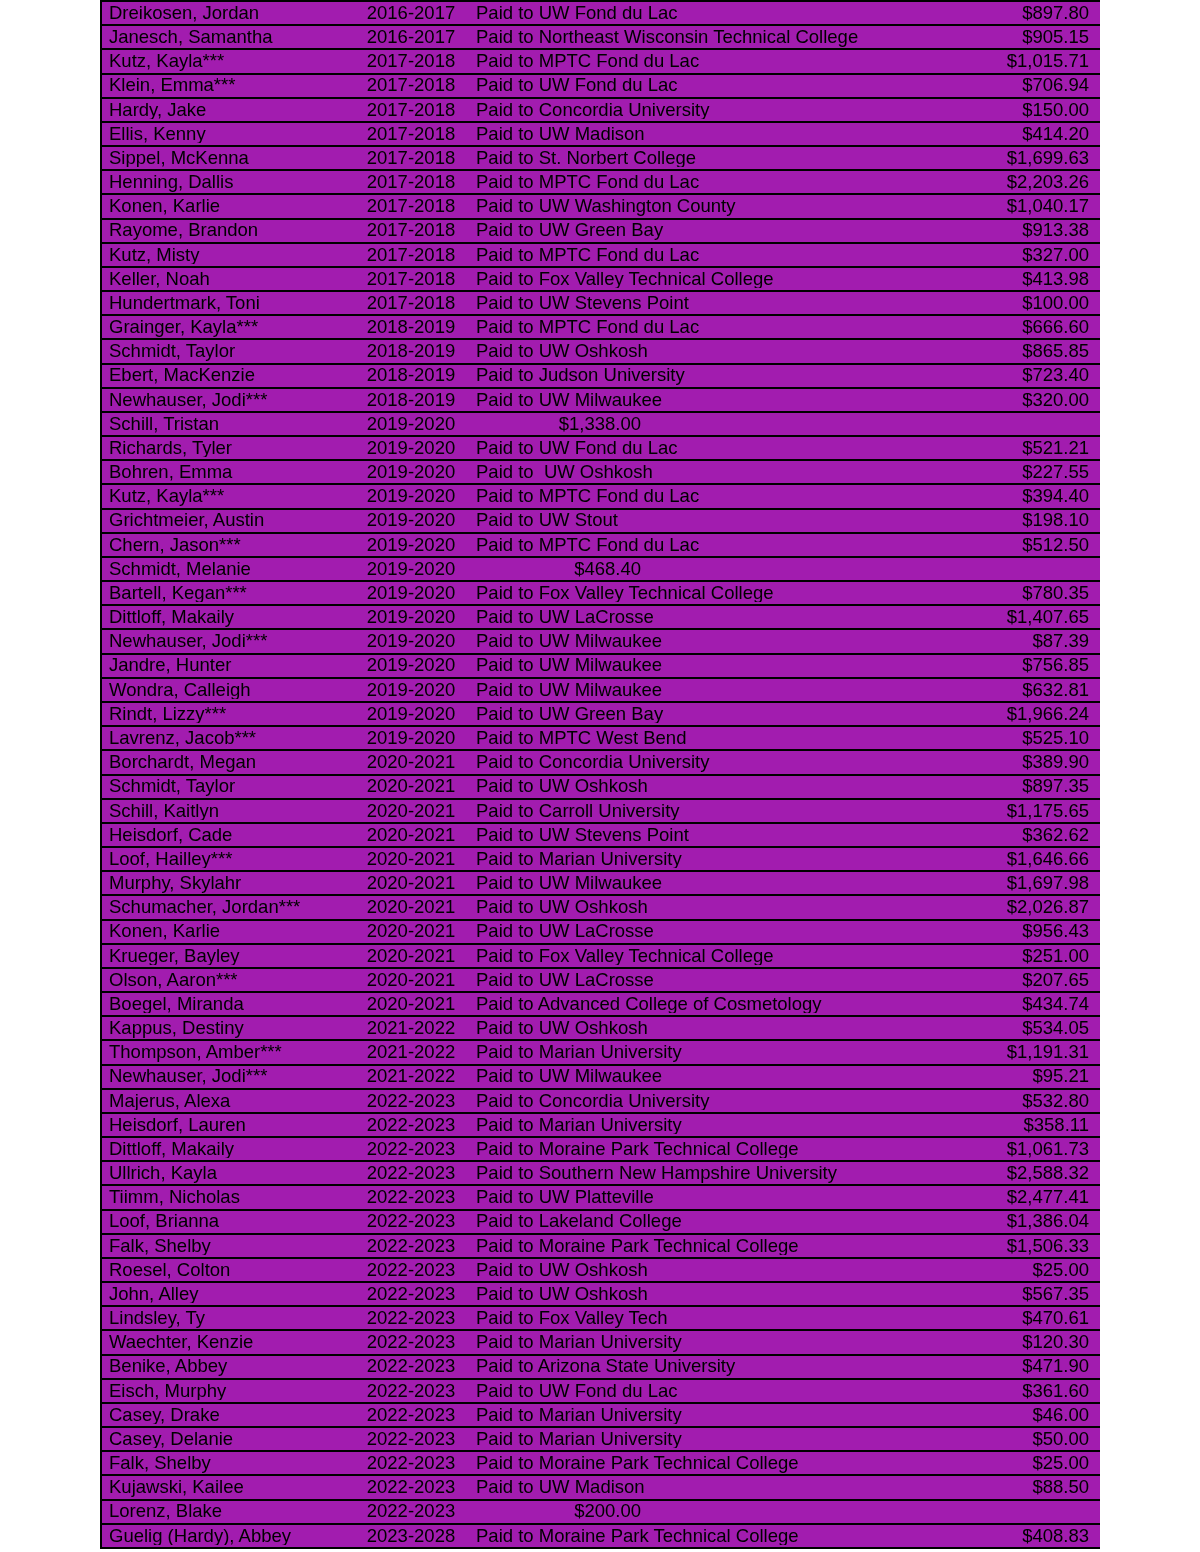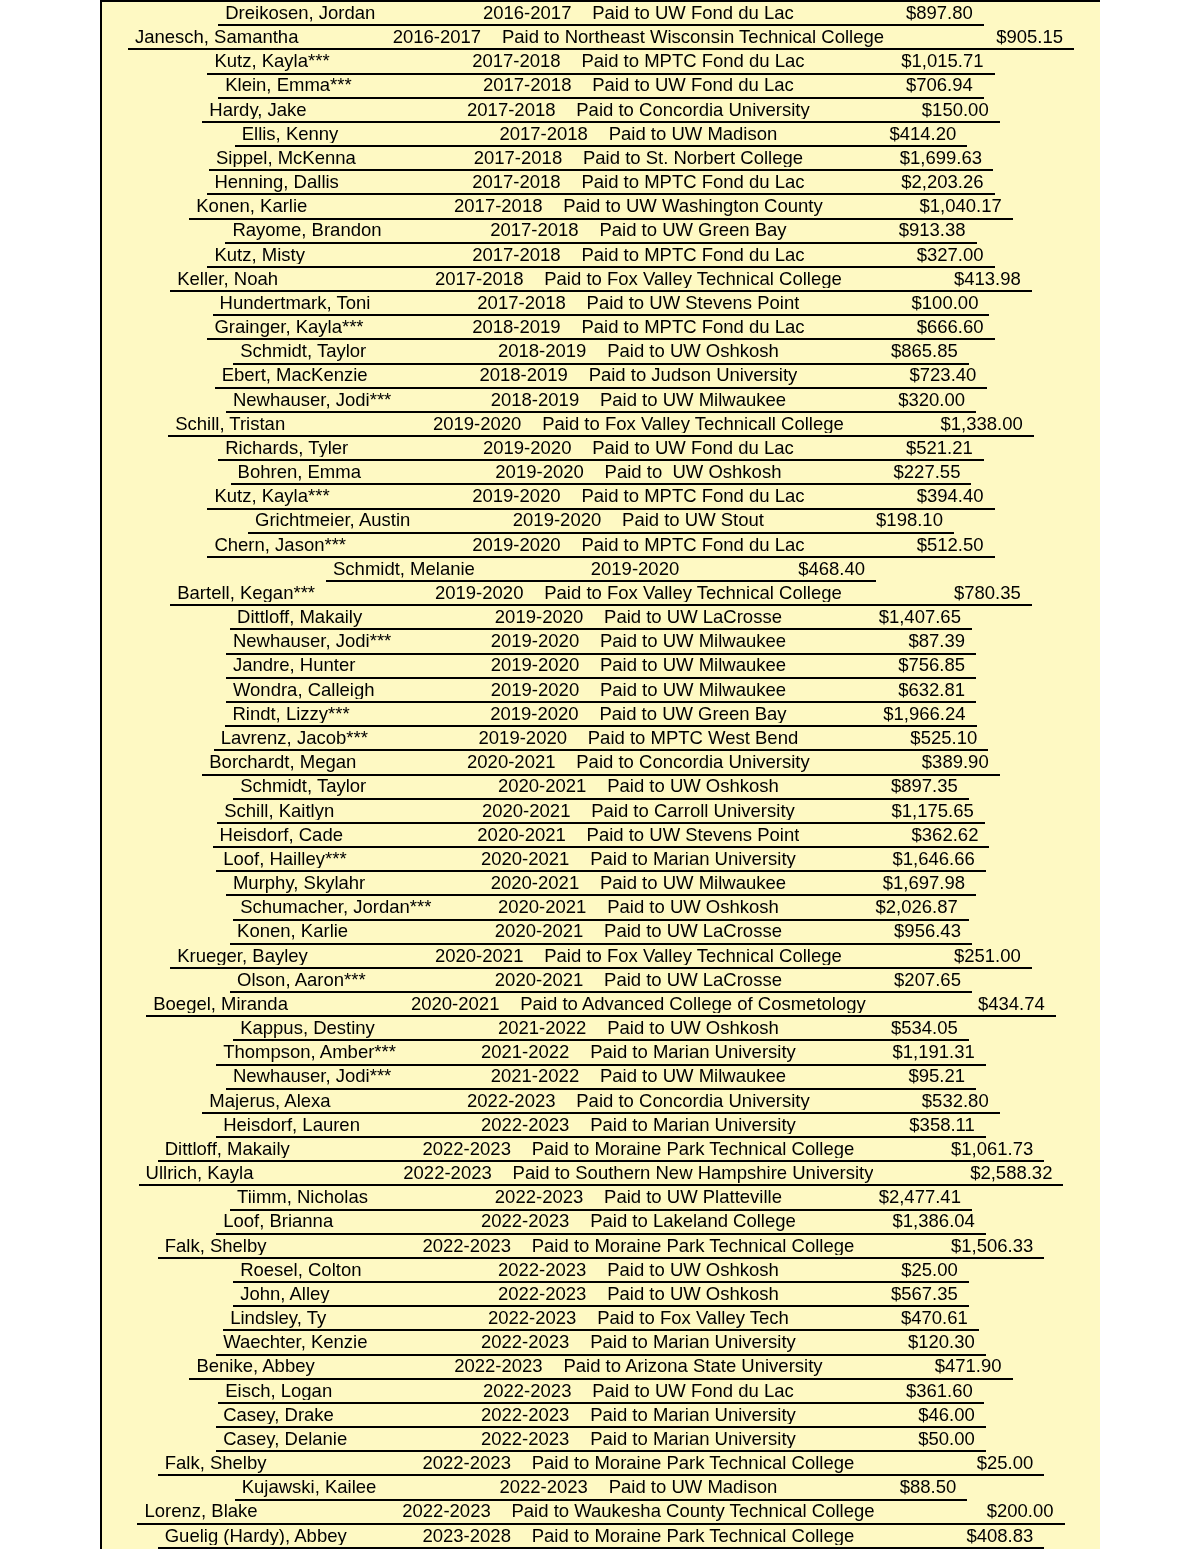--- a/index.html
+++ b/index.html
@@ -18,22 +18,21 @@
     position: absolute;
     left: 100px;
     top: 0;
     width: 1000px;
     height: 1549px;
     box-sizing: border-box;
     border-top: 2px solid #000;
     border-left: 2px solid #000;
     display: flex;
     flex-direction: column;
-    background: #fef9c3;
-    align-items: center;
+    background: #a21caf;
   }
   .row {
     flex: 1 1 0;
     display: flex;
     align-items: center;
     border-bottom: 2px solid #000;
     box-sizing: border-box;
     overflow: hidden;
   }
   .cell {
@@ -163,21 +162,20 @@
     </div>
     <div class="row">
       <div class="cell name">Newhauser, Jodi***</div>
       <div class="cell year">2018-2019</div>
       <div class="cell paid_to">Paid to UW Milwaukee</div>
       <div class="cell amount">$320.00</div>
     </div>
     <div class="row">
       <div class="cell name">Schill, Tristan</div>
       <div class="cell year">2019-2020</div>
-      <div class="cell paid_to">Paid to Fox Valley Technicall College</div>
       <div class="cell amount">$1,338.00</div>
     </div>
     <div class="row">
       <div class="cell name">Richards, Tyler</div>
       <div class="cell year">2019-2020</div>
       <div class="cell paid_to">Paid to UW Fond du Lac</div>
       <div class="cell amount">$521.21</div>
     </div>
     <div class="row">
       <div class="cell name">Bohren, Emma</div>
@@ -400,21 +398,21 @@
       <div class="cell paid_to">Paid to Marian University</div>
       <div class="cell amount">$120.30</div>
     </div>
     <div class="row">
       <div class="cell name">Benike, Abbey</div>
       <div class="cell year">2022-2023</div>
       <div class="cell paid_to">Paid to Arizona State University</div>
       <div class="cell amount">$471.90</div>
     </div>
     <div class="row">
-      <div class="cell name">Eisch, Logan</div>
+      <div class="cell name">Eisch, Murphy</div>
       <div class="cell year">2022-2023</div>
       <div class="cell paid_to">Paid to UW Fond du Lac</div>
       <div class="cell amount">$361.60</div>
     </div>
     <div class="row">
       <div class="cell name">Casey, Drake</div>
       <div class="cell year">2022-2023</div>
       <div class="cell paid_to">Paid to Marian University</div>
       <div class="cell amount">$46.00</div>
     </div>
@@ -432,21 +430,20 @@
     </div>
     <div class="row">
       <div class="cell name">Kujawski, Kailee</div>
       <div class="cell year">2022-2023</div>
       <div class="cell paid_to">Paid to UW Madison</div>
       <div class="cell amount">$88.50</div>
     </div>
     <div class="row">
       <div class="cell name">Lorenz, Blake</div>
       <div class="cell year">2022-2023</div>
-      <div class="cell paid_to">Paid to Waukesha County Technical College</div>
       <div class="cell amount">$200.00</div>
     </div>
     <div class="row">
       <div class="cell name">Guelig (Hardy), Abbey</div>
       <div class="cell year">2023-2028</div>
       <div class="cell paid_to">Paid to Moraine Park Technical College</div>
       <div class="cell amount">$408.83</div>
     </div>
   </div>
 

